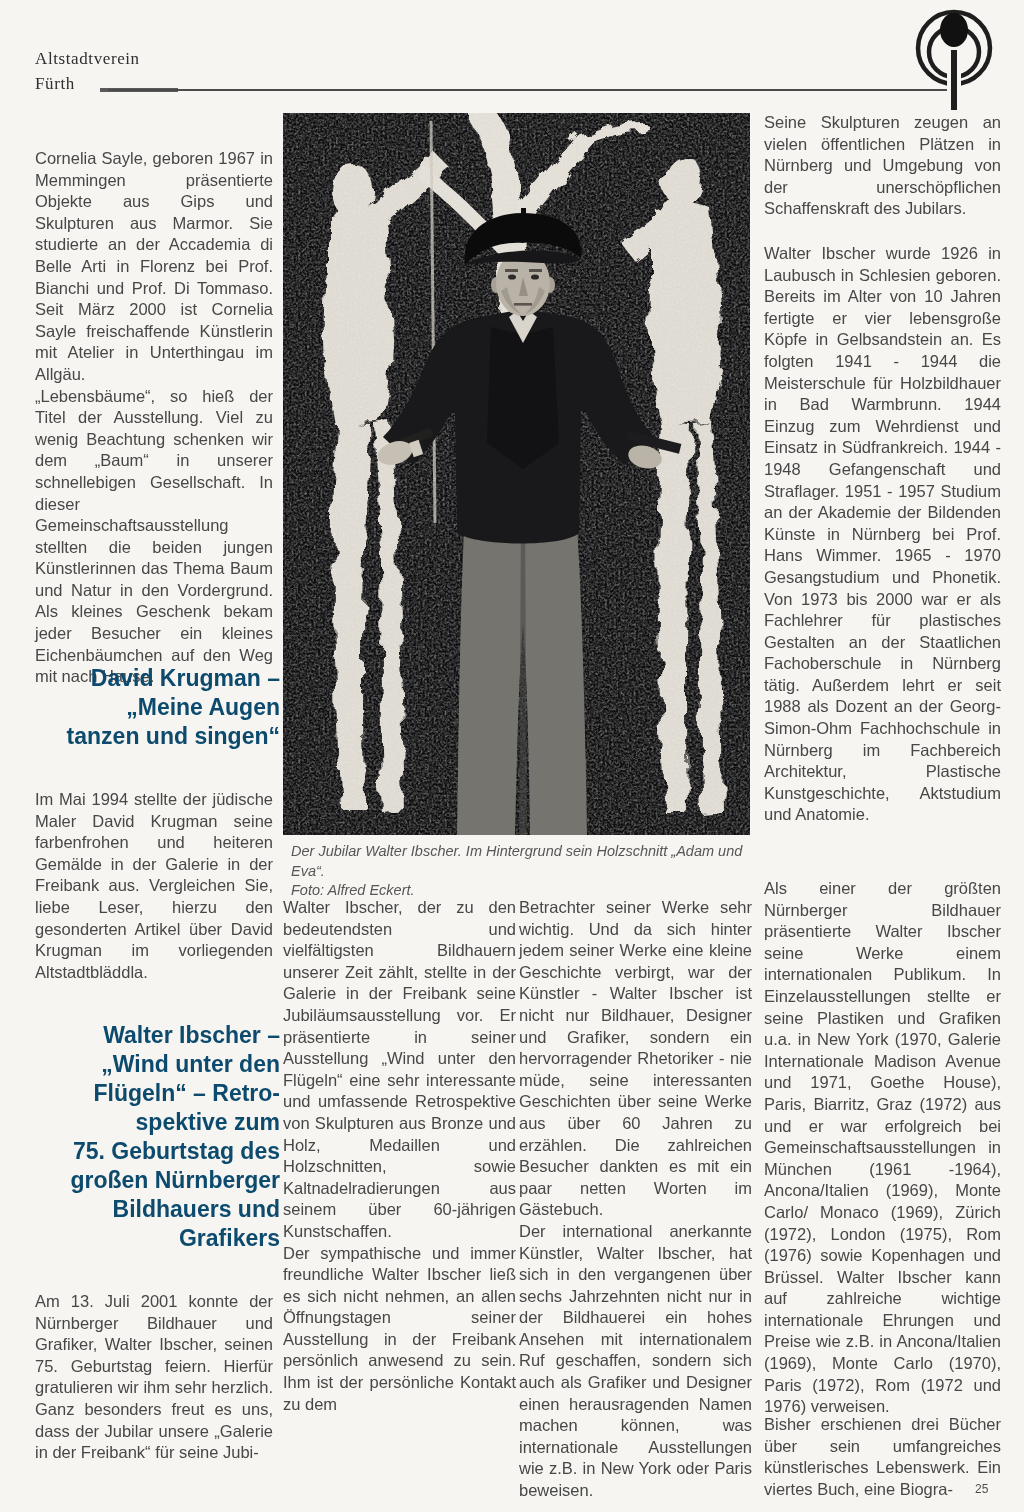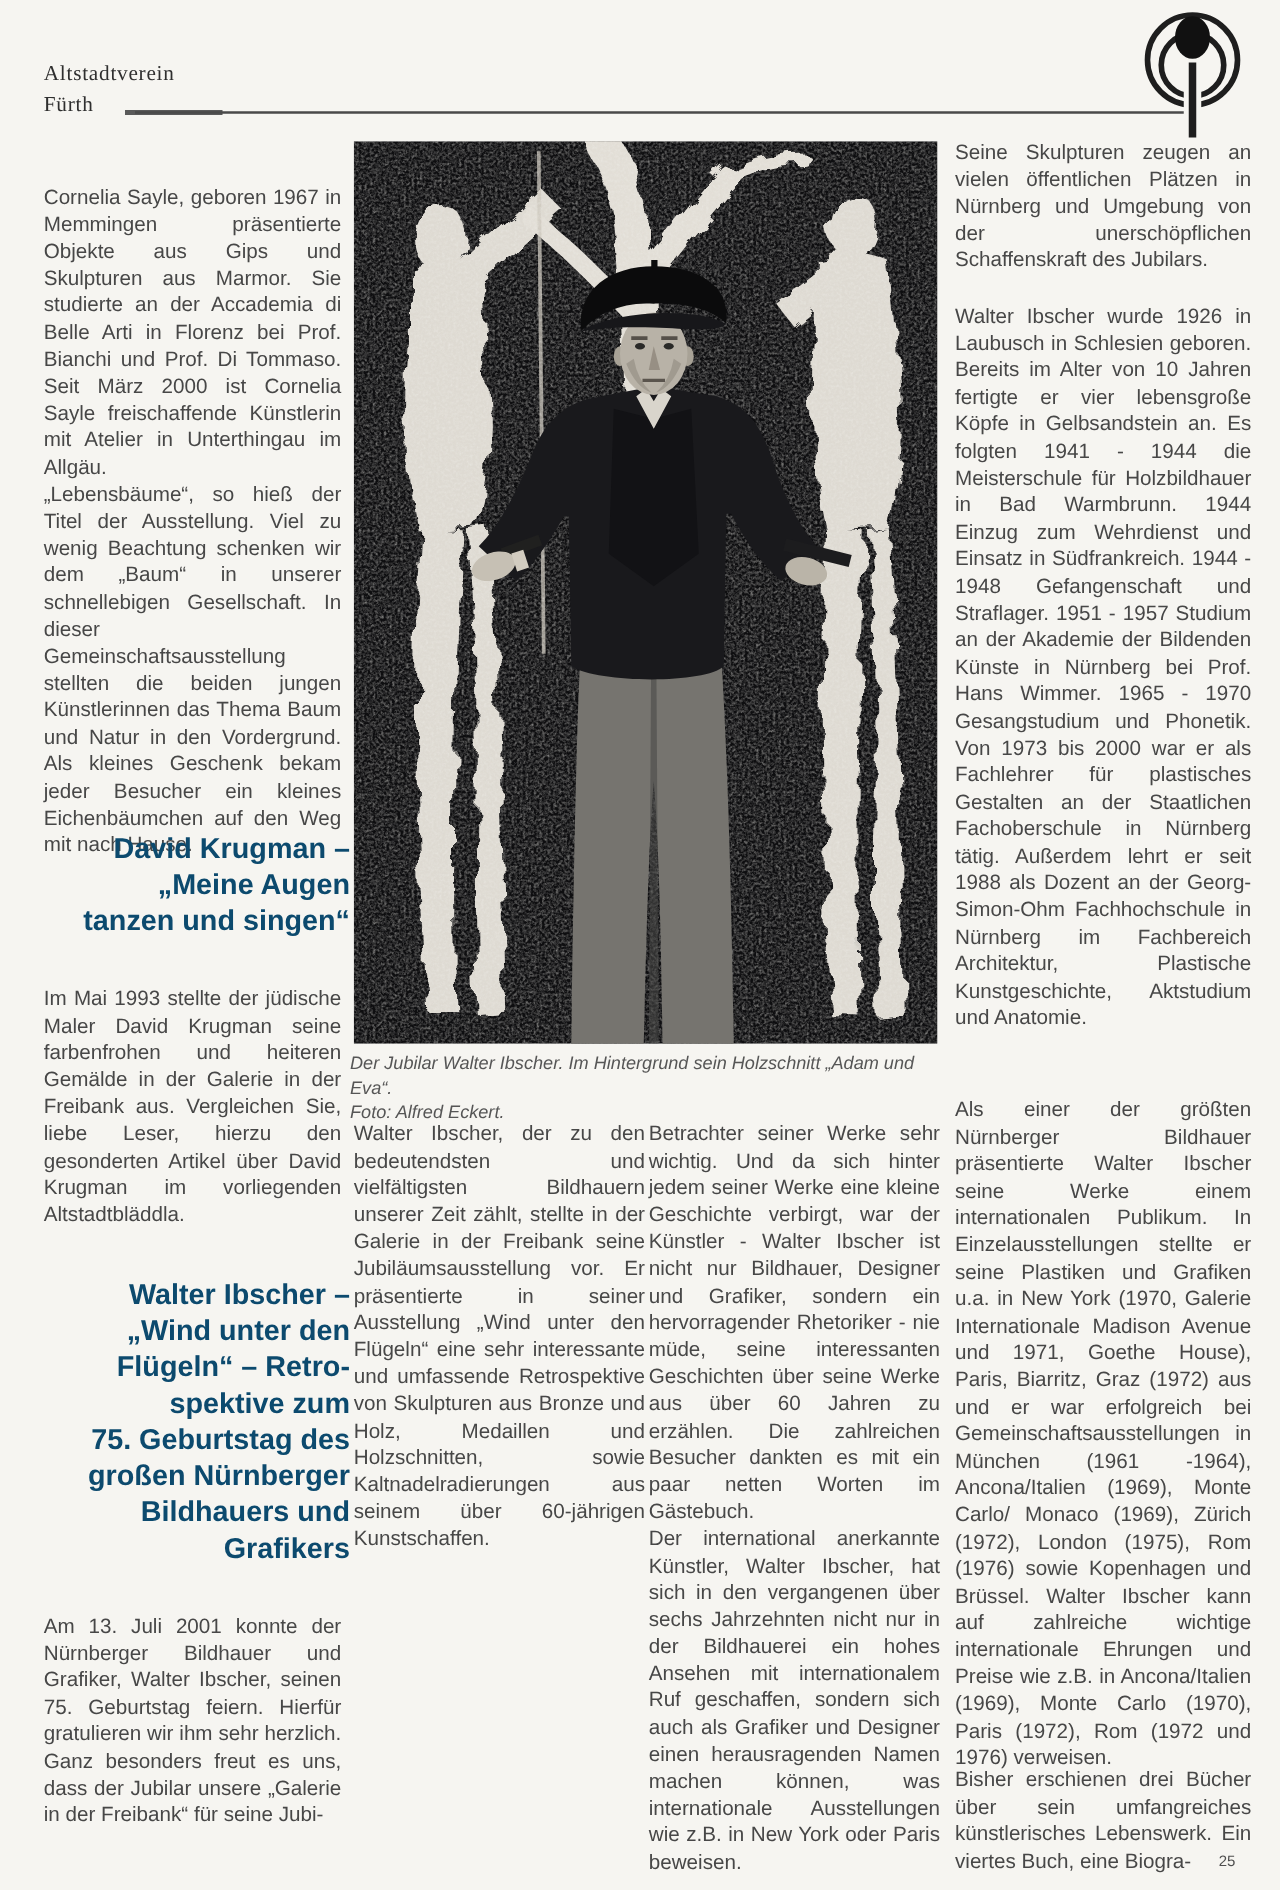--- a/index.html
+++ b/index.html
@@ -25,21 +25,21 @@
   }
   .col p{margin:0;}
   .head{
     position:absolute;width:245px;
     font-weight:bold;color:#0c4a6e;
     font-size:23px;line-height:29px;
     white-space:pre-line;text-align:right;
   }
   .photo{position:absolute;left:283px;top:113px;width:467px;height:722px;}
   .caption{
-    position:absolute;left:280px;top:842px;width:468px;
+    position:absolute;left:291px;top:842px;width:468px;
     font-style:italic;font-size:14.5px;line-height:19.5px;color:#565656;
     white-space:pre-line;text-align:left;
   }
   .pagenum{position:absolute;left:975px;top:1482px;font-size:12px;color:#4f4f4f;}
 </style>
 </head>
 <body>
 
 <div class="org">
   <div>Altstadtverein</div>
@@ -128,36 +128,37 @@
 Foto: Alfred Eckert.</div>
 
 <div class="col" style="left:35px;top:112px;margin-top:36px;">
   <p>Cornelia Sayle, geboren 1967 in Memmingen präsentierte Objekte aus Gips und Skulpturen aus Marmor. Sie studierte an der Accademia di Belle Arti in Florenz bei Prof. Bianchi und Prof. Di Tommaso. Seit März 2000 ist Cornelia Sayle freischaffende Künstlerin mit Atelier in Unterthingau im Allgäu.</p>
   <p>„Lebensbäume“, so hieß der Titel der Ausstellung. Viel zu wenig Beachtung schenken wir dem „Baum“ in unserer schnellebigen Gesellschaft. In dieser Gemeinschaftsausstellung stellten die beiden jungen Künstlerinnen das Thema Baum und Natur in den Vordergrund. Als kleines Geschenk bekam jeder Besucher ein kleines Eichenbäumchen auf den Weg mit nach Hause.</p>
 </div>
 <div class="head" style="left:35px;top:664px;">David Krugman –
 „Meine Augen
 tanzen und singen“</div>
 <div class="col" style="left:35px;top:789px;">
-  <p>Im Mai 1993 stellte der jüdische Maler David Krugman seine farbenfrohen und heiteren Gemälde in der Galerie in der Freibank aus. Vergleichen Sie, liebe Leser, hierzu den gesonderten Artikel über David Krugman im vorliegenden Altstadtbläddla.</p>
+  <p>Im Mai 1994 stellte der jüdische Maler David Krugman seine farbenfrohen und heiteren Gemälde in der Galerie in der Freibank aus. Vergleichen Sie, liebe Leser, hierzu den gesonderten Artikel über David Krugman im vorliegenden Altstadtbläddla.</p>
 </div>
 <div class="head" style="left:35px;top:1021px;">Walter Ibscher –
 „Wind unter den
 Flügeln“ – Retro-
 spektive zum
 75. Geburtstag des
 großen Nürnberger
 Bildhauers und
 Grafikers</div>
 <div class="col" style="left:35px;top:1291px;">
   <p>Am 13. Juli 2001 konnte der Nürnberger Bildhauer und Grafiker, Walter Ibscher, seinen 75. Geburtstag feiern. Hierfür gratulieren wir ihm sehr herzlich. Ganz besonders freut es uns, dass der Jubilar unsere „Galerie in der Freibank“ für seine Jubi-</p>
 </div>
 
 <div class="col" style="left:283px;top:897px;width:233px;">
   <p>Walter Ibscher, der zu den bedeutendsten und vielfältigsten Bildhauern unserer Zeit zählt, stellte in der Galerie in der Freibank seine Jubiläumsausstellung vor. Er präsentierte in seiner Ausstellung „Wind unter den Flügeln“ eine sehr interessante und umfassende Retrospektive von Skulpturen aus Bronze und Holz, Medaillen und Holzschnitten, sowie Kaltnadelradierungen aus seinem über 60-jährigen Kunstschaffen.</p>
+  <p>Der sympathische und immer freundliche Walter Ibscher ließ es sich nicht nehmen, an allen Öffnungstagen seiner Ausstellung in der Freibank persönlich anwesend zu sein. Ihm ist der persönliche Kontakt zu dem</p>
 </div>
 
 <div class="col" style="left:519px;top:897px;width:233px;">
   <p>Betrachter seiner Werke sehr wichtig. Und da sich hinter jedem seiner Werke eine kleine Geschichte verbirgt, war der Künstler - Walter Ibscher ist nicht nur Bildhauer, Designer und Grafiker, sondern ein hervorragender Rhetoriker - nie müde, seine interessanten Geschichten über seine Werke aus über 60 Jahren zu erzählen. Die zahlreichen Besucher dankten es mit ein paar netten Worten im Gästebuch.</p>
   <p>Der international anerkannte Künstler, Walter Ibscher, hat sich in den vergangenen über sechs Jahrzehnten nicht nur in der Bildhauerei ein hohes Ansehen mit internationalem Ruf geschaffen, sondern sich auch als Grafiker und Designer einen herausragenden Namen machen können, was internationale Ausstellungen wie z.B. in New York oder Paris beweisen.</p>
 </div>
 
 <div class="col" style="left:764px;top:112px;width:237px;">
   <p>Seine Skulpturen zeugen an vielen öffentlichen Plätzen in Nürnberg und Umgebung von der unerschöpflichen Schaffenskraft des Jubilars.</p>
 </div>

